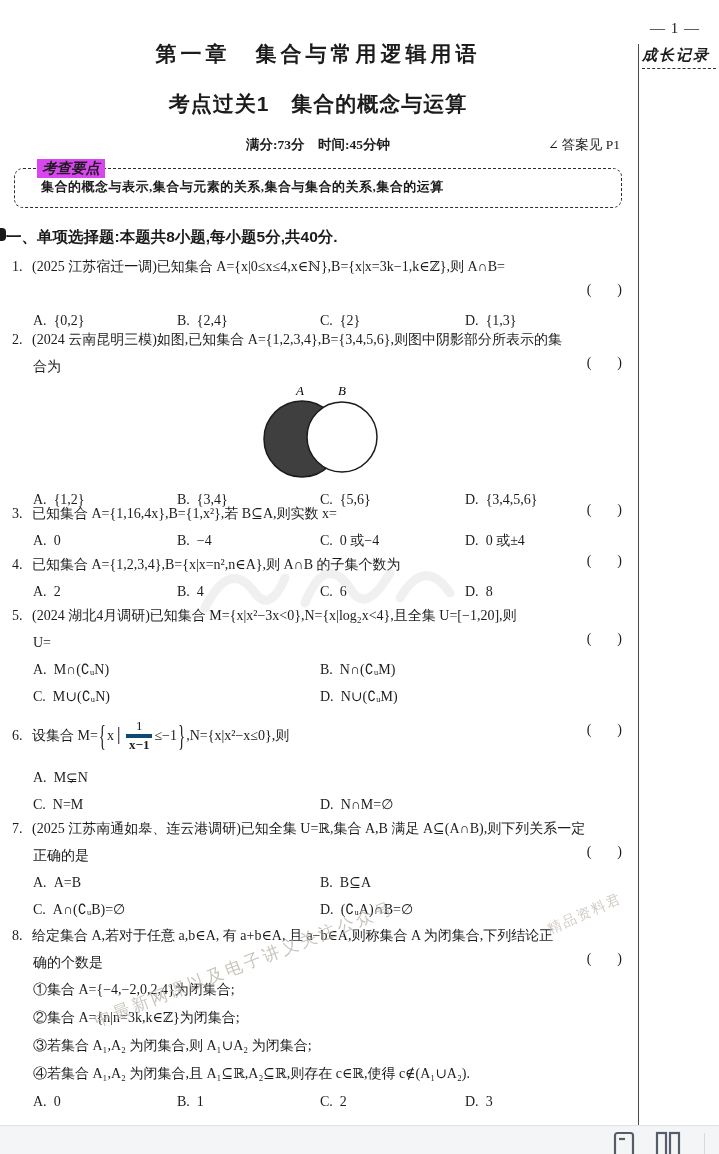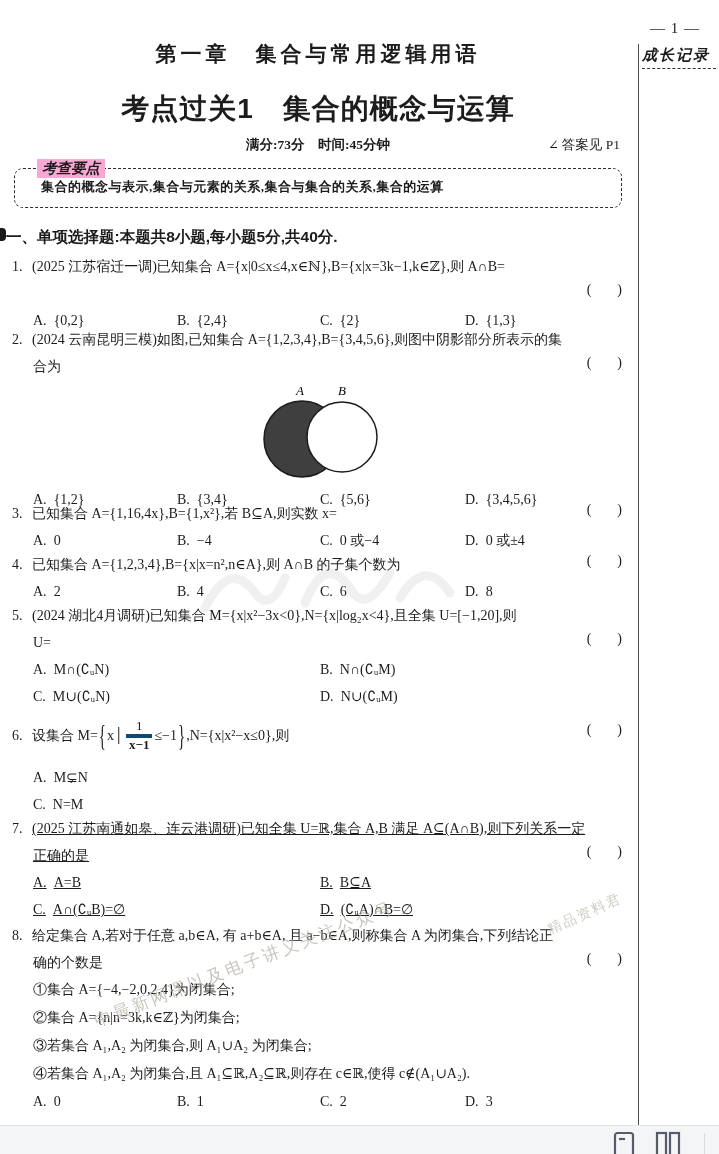--- a/index.html
+++ b/index.html
@@ -13,53 +13,53 @@
   .v-rule { position:absolute; left:638px; top:44px; width:1px; height:1081px; background:#4a4a4a; }
   .growth { position:absolute; top:46px; left:642px; width:74px; font-size:15px; font-weight:bold;
             letter-spacing:2px; border-bottom:1.5px dashed #333; padding-bottom:3px;
             font-style:italic; font-family:"Liberation Serif",serif; }
 
   
   .content { position:absolute; left:12px; top:0; width:612px; }
   .chapter-title { position:absolute; top:40px; left:0; width:100%; text-align:center;
                    font-size:21px; font-weight:bold; letter-spacing:4px; }
   .section-title { position:absolute; top:90px; left:0; width:100%; text-align:center;
-                   font-size:28px; font-weight:bold; letter-spacing:1px;
+                   font-size:21px; font-weight:bold; letter-spacing:1px;
                    font-family:"Liberation Sans","DejaVu Sans",sans-serif; }
   .meta-row { position:absolute; top:136px; left:0; width:100%; text-align:center;
               font-size:13.5px; font-weight:bold; }
   .answer-ref { position:absolute; top:136px; right:4px; font-size:13.5px; display:flex;
                 align-items:center; gap:3px; }
   .angle-icon { font-size:13px; }
 
   
   .keypoints { position:absolute; top:168px; left:2px; width:608px; height:40px;
                border:1.6px dashed #2e2e2e; border-radius:9px; }
-  .kp-label { position:absolute; top:-10px; left:22px; background:#f9a8d4; padding:0 5px;
+  .kp-label { position:absolute; top:-10px; left:22px; background:#d946ef; padding:0 5px;
               font-size:14.5px; font-weight:bold; font-style:italic; }
   .kp-text { position:absolute; top:9px; left:26px; font-size:13px; font-weight:700;
              letter-spacing:.5px; }
 
   
   .sec-head { position:absolute; top:227px; left:-6px; font-size:15.5px; font-weight:bold;
               font-family:"Liberation Sans","DejaVu Sans",sans-serif; }
   .q { position:absolute; left:0; width:612px; font-size:14px; }
   .qline { line-height:27px; white-space:nowrap; }
   .q-num { display:inline-block; min-width:14px; margin-right:6px; }
   .cont { padding-left:21px; }
   .bracket { position:absolute; right:2px; display:inline-flex; gap:26px; font-size:14px; }
   .opts4 { display:grid; grid-template-columns:144px 143px 145px 1fr; padding-left:21px;
            line-height:27px; white-space:nowrap; }
   .opts2 { display:grid; grid-template-columns:287px 1fr; padding-left:21px;
            line-height:27px; white-space:nowrap; }
   .olabel { margin-right:7px; }
   .item { line-height:28px; padding-left:21px; white-space:nowrap; }
 
   #q1 { top:253px; } #q2 { top:326px; } #q3 { top:500px; } #q4 { top:551px; }
-  #q5 { top:602px; } #q6 { top:712px; } #q7 { top:815px;text-decoration:underline; } #q8 { top:922px; }
+  #q5 { top:602px; } #q6 { top:712px; } #q7 { top:815px; } #q8 { top:922px; }
 
   
   .venn-wrap { margin:4px 0 2px 242px; width:140px; height:100px; }
 
   
   .q6-stem { height:48px; display:flex; align-items:center; white-space:nowrap; margin-bottom:4px; }
   .frac { display:inline-flex; flex-direction:column; align-items:center; vertical-align:middle;
           font-size:13px; line-height:1.15; margin:0 2px; }
   .frac .den { border-top:4px solid #0c4a6e; padding:0 3px;font-weight:bold; }
   .tallbrace { display:inline-block; transform:scaleY(1.9); font-size:15px; margin:0 1px; }
@@ -207,20 +207,21 @@
       </div>
       <span class="bracket" style="top:10px">
           <span>(</span>
           <span>)</span>
         </span>
       <div class="opts2">
         <span><span class="olabel">A.</span><span>M⊊N</span></span>
       </div>
       <div class="opts2">
         <span><span class="olabel">C.</span><span>N=M</span></span>
+        <span><span class="olabel">D.</span><span>N∩M=∅</span></span>
       </div>
     </div>
 
     <div class="q" id="q7">
       <div class="qline"><span class="q-num">7.</span><span>(2025 江苏南通如皋、连云港调研)已知全集 U=ℝ,集合 A,B 满足 A⊆(A∩B),则下列关系一定</span></div>
       <div class="qline cont">正确的是</div>
       <span class="bracket" style="top:29px">
           <span>(</span>
           <span>)</span>
         </span>

